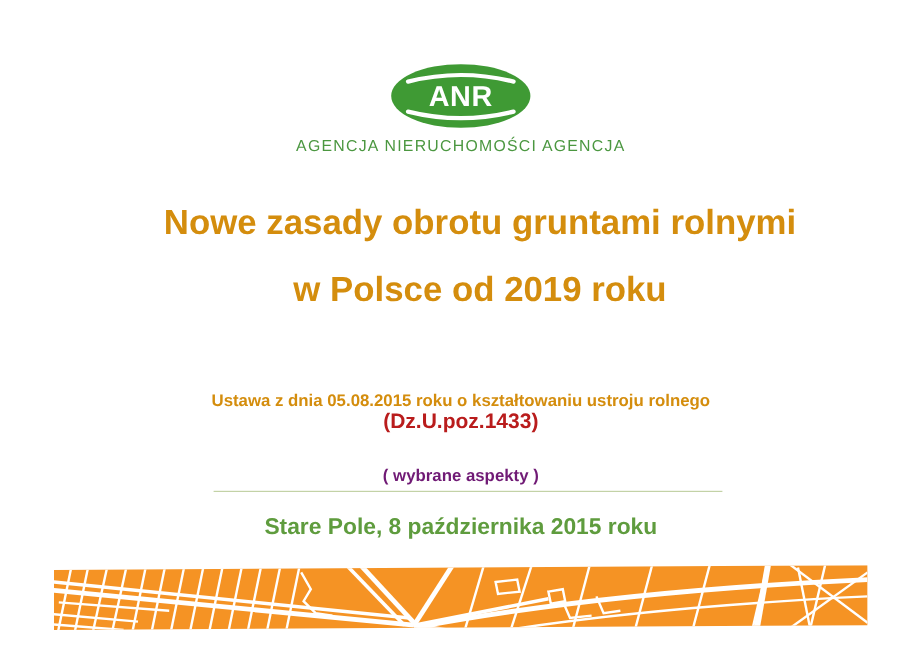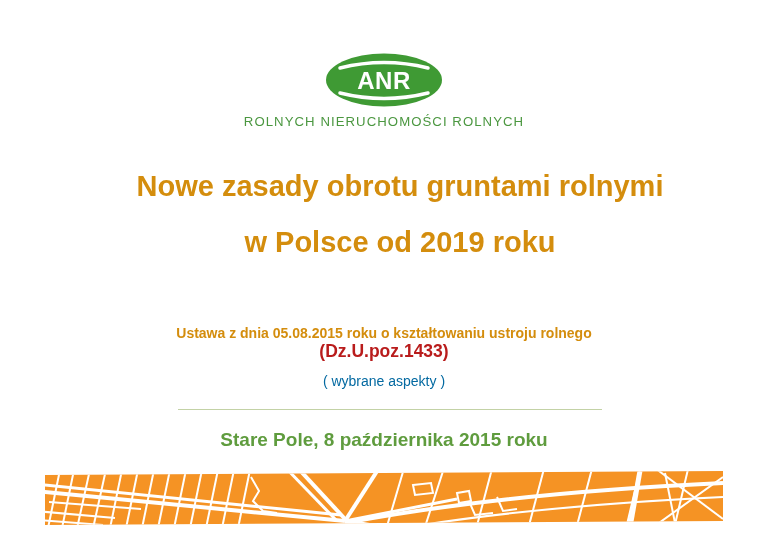--- a/index.html
+++ b/index.html
@@ -88,25 +88,25 @@
     margin: 0 auto;
     width: 560px;
     font-family: "Liberation Sans", sans-serif;
     font-size: 17.5px;
     font-weight: bold;
     color: #b91c1c;
     line-height: 1.16;
   }
   .subtitle-aside {
     display: block;
-    margin-top: 11px;
+    margin-top: 26px;
     font-family: "Liberation Sans", sans-serif;
     font-size: 14px;
-    font-weight: normal;
-    color: #0369a1;
+    font-weight: bold;
+    color: #701a75;
     white-space: nowrap;
   }
 
   
   .divider {
     position: absolute;
     left: 178px;
     top: 409px;
     width: 424px;
     height: 1px;
@@ -150,21 +150,21 @@
 
 <div class="slide">
 
   <div class="logo-block">
     <svg class="logo-mark" viewBox="0 0 236 112" aria-hidden="true">
       <ellipse cx="118" cy="56" rx="116" ry="53" fill="#3f9a34"></ellipse>
       <path d="M30 32 Q118 10 206 32" stroke="#ffffff" stroke-width="7" fill="none" stroke-linecap="round"></path>
       <path d="M30 82 Q118 104 206 82" stroke="#ffffff" stroke-width="7" fill="none" stroke-linecap="round"></path>
       <text x="118" y="73" text-anchor="middle" font-family="Liberation Sans, sans-serif" font-size="48" font-weight="bold" fill="#ffffff" letter-spacing="1">ANR</text>
     </svg>
-    <span class="logo-tagline">ROLNYCH NIERUCHOMOŚCI ROLNYCH</span>
+    <span class="logo-tagline">AGENCJA NIERUCHOMOŚCI AGENCJA</span>
   </div>
 
   <div class="title-block">
     <span class="title-line">Nowe zasady obrotu gruntami rolnymi</span>
     <span class="title-line second">w Polsce od 2019 roku</span>
   </div>
 
   <div class="subtitle-block">
     <span class="subtitle-main">Ustawa z dnia 05.08.2015 roku o kształtowaniu ustroju rolnego</span>
     <span class="subtitle-paren">(Dz.U.poz.1433)</span>

